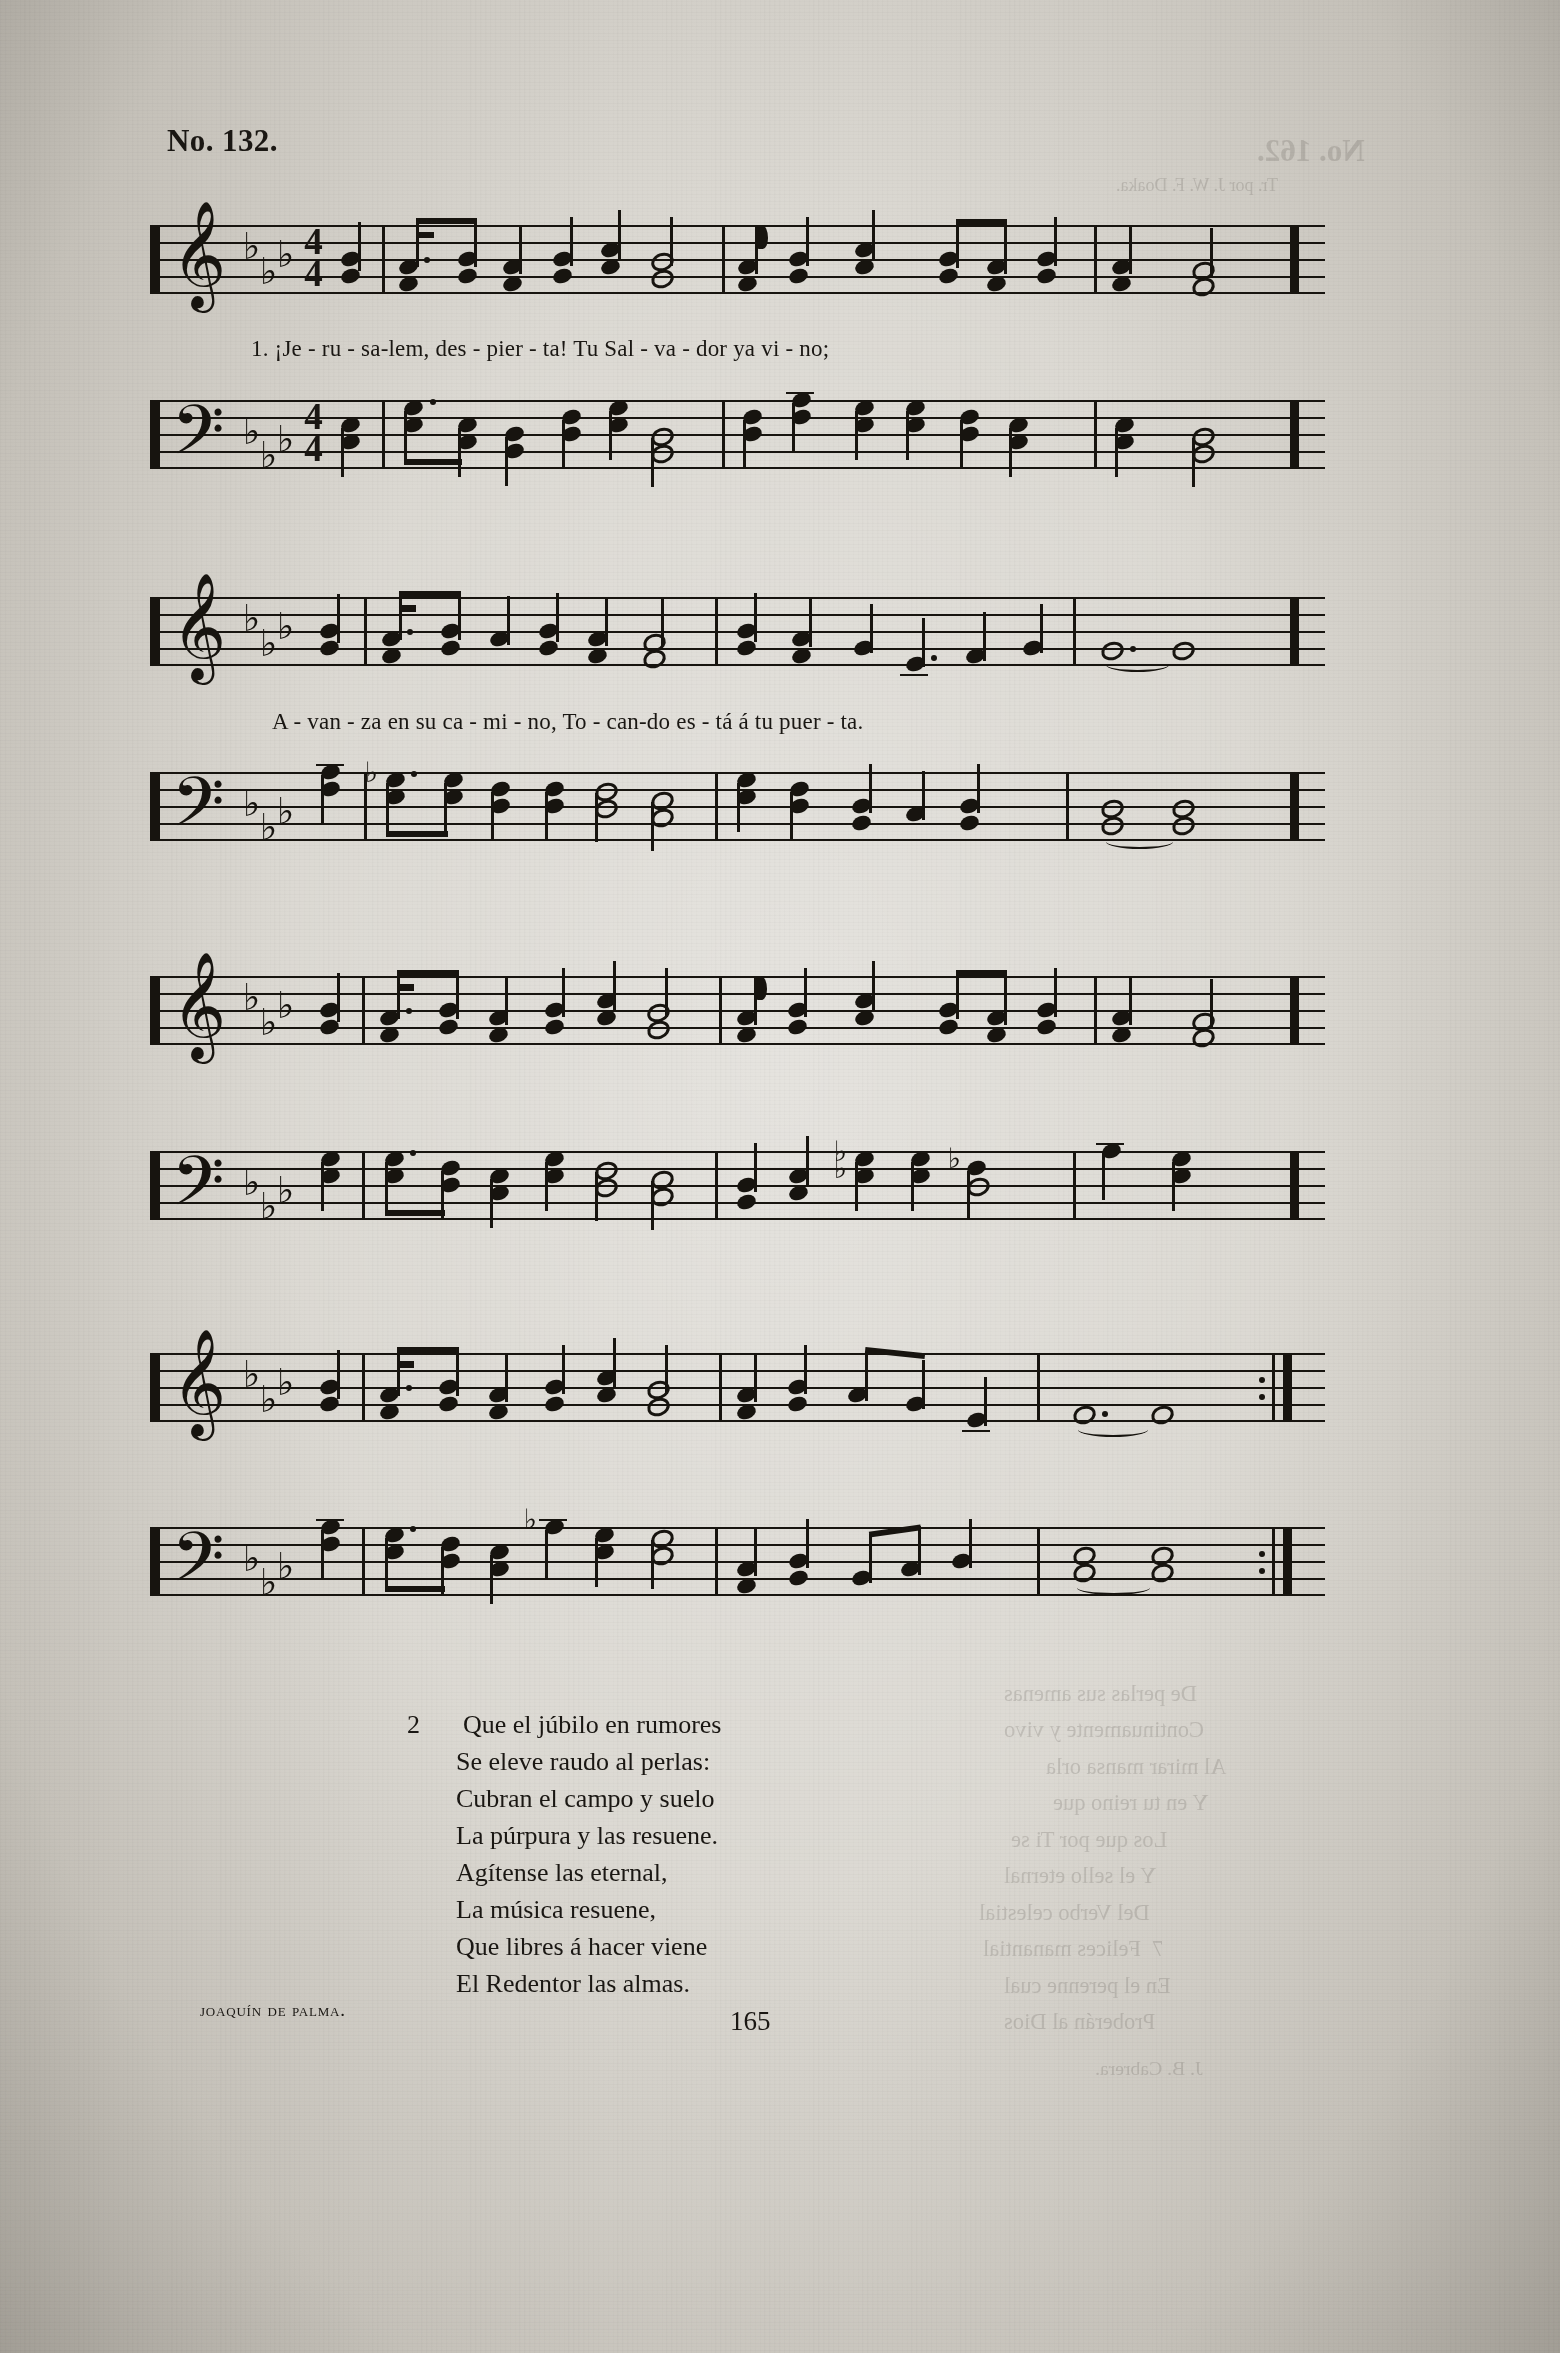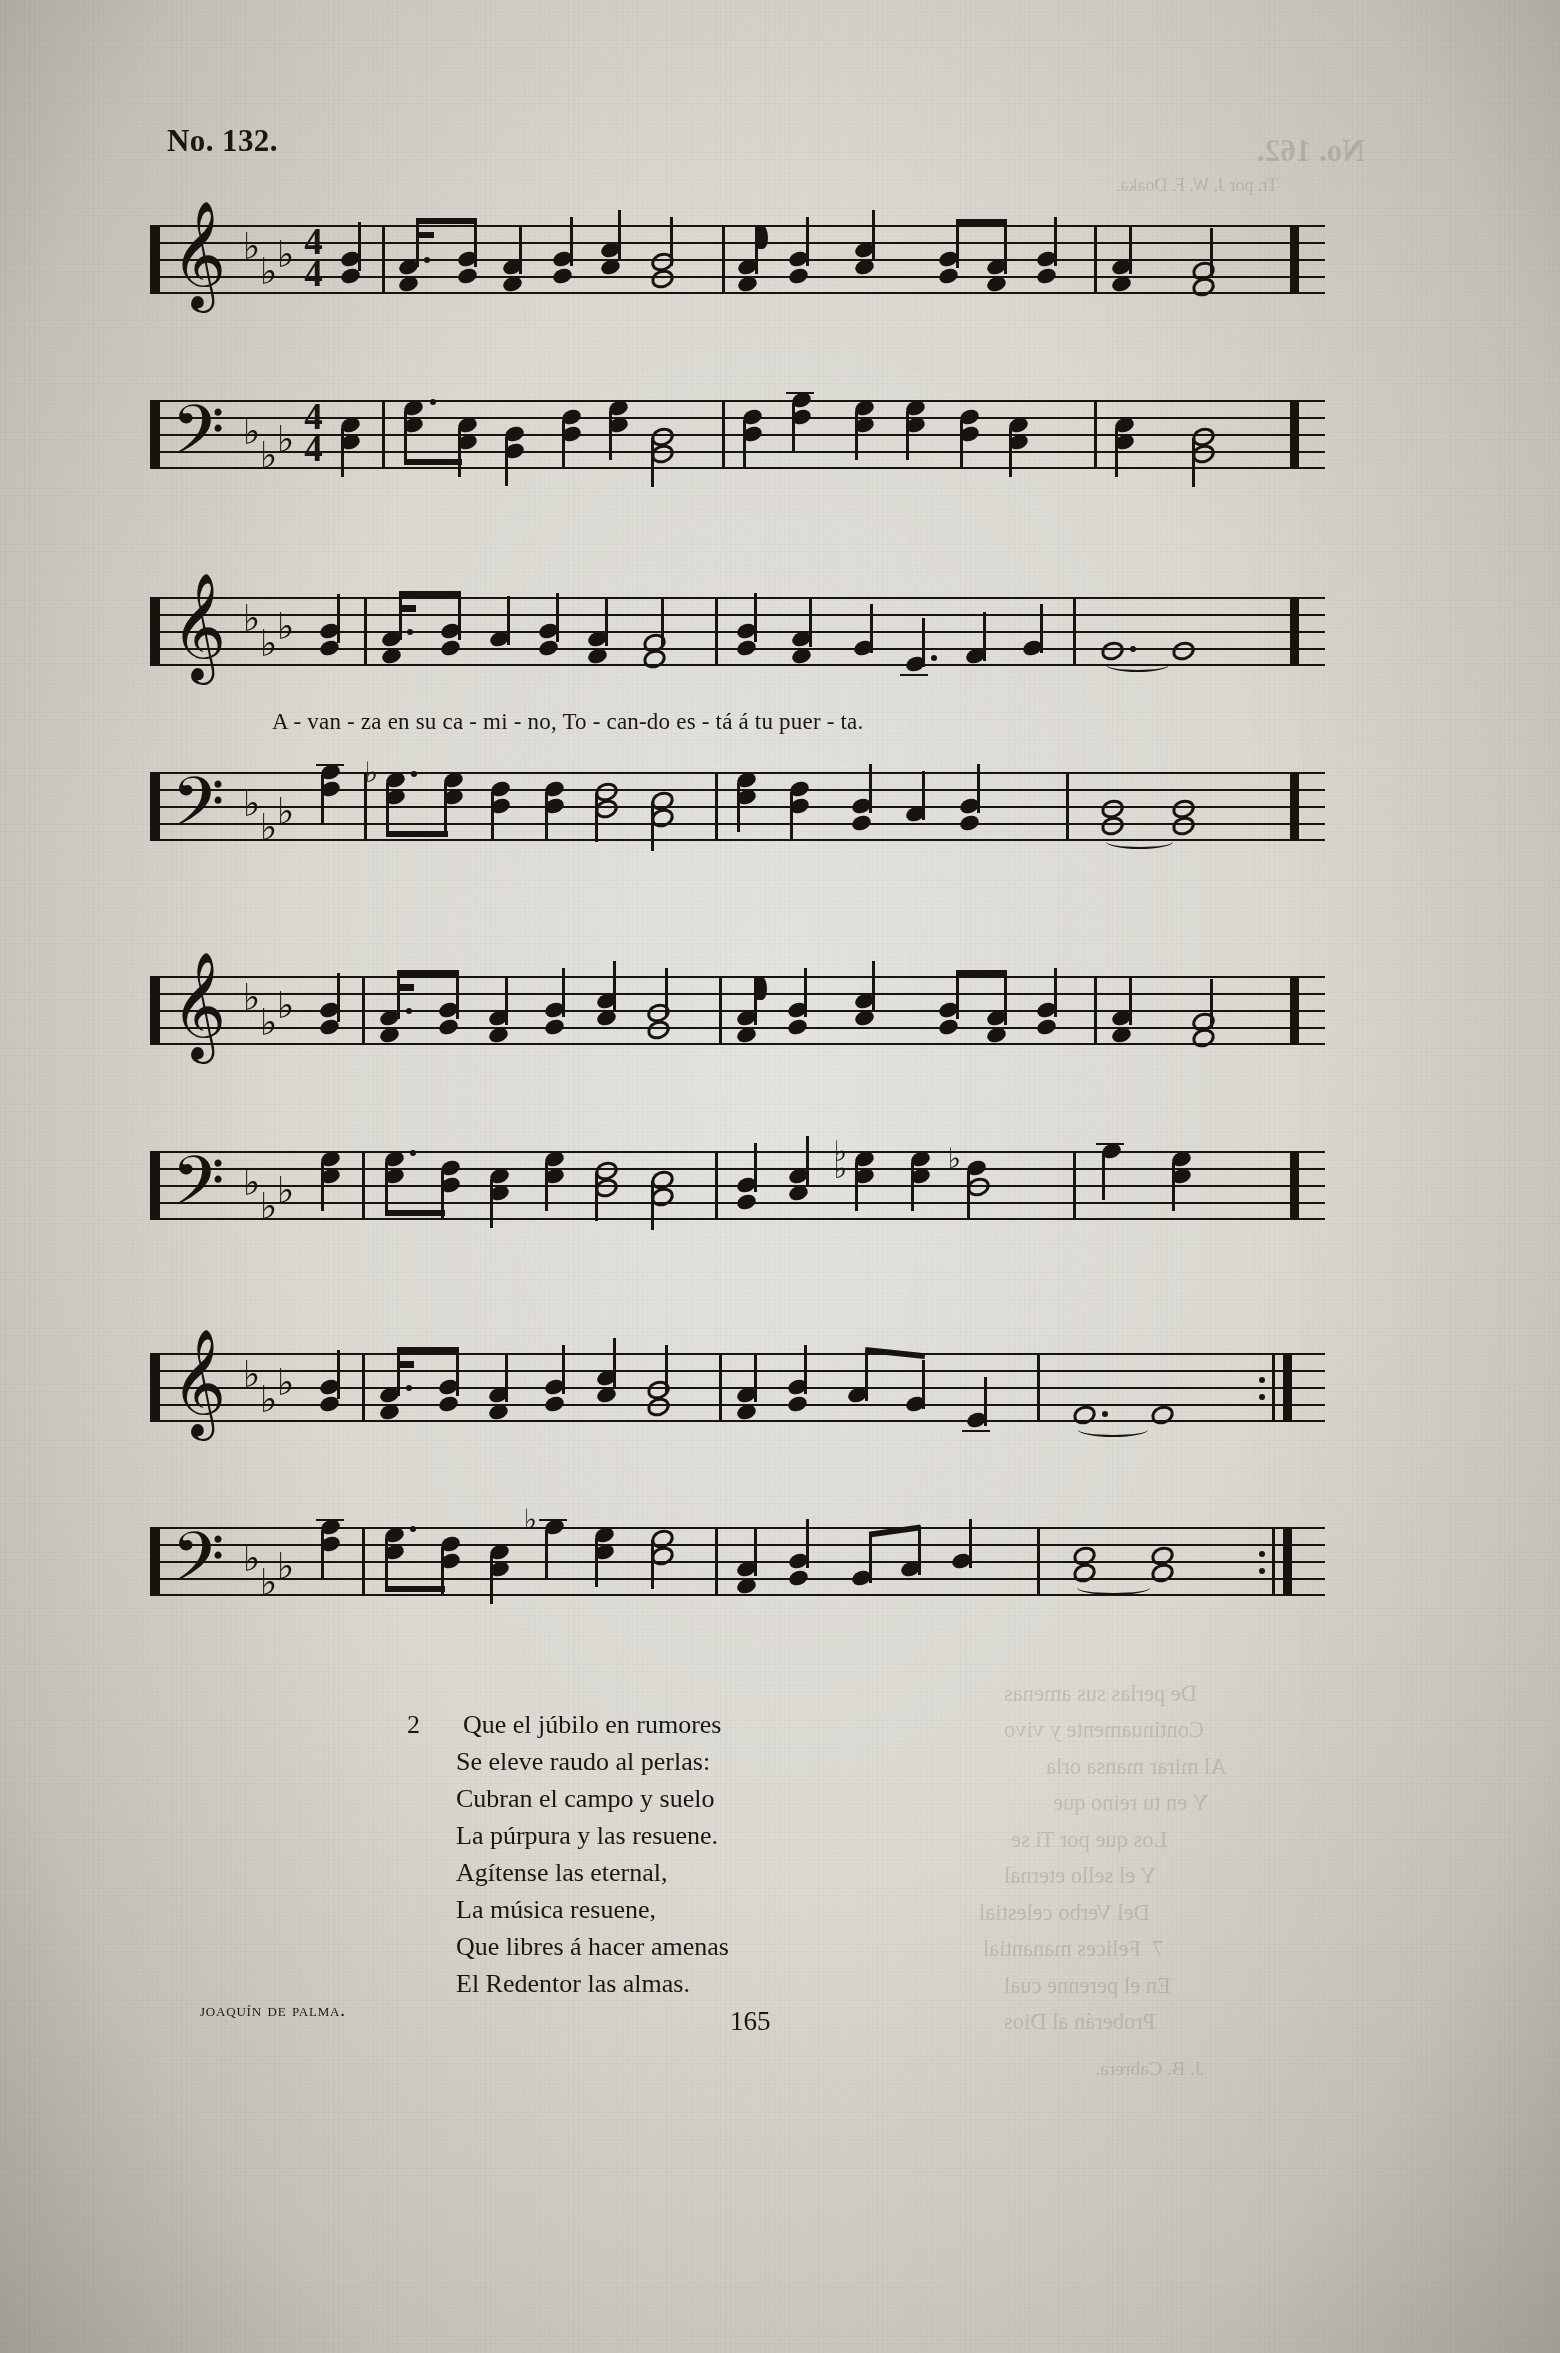--- a/index.html
+++ b/index.html
@@ -338,20 +338,21 @@
         <div class="stem" style="left:969px;top:0px;"></div>
 
         <div class="note hollow" style="left:1032px;top:37px;"></div>
         <div class="note hollow" style="left:1032px;top:53px;"></div>
         <div class="stem" style="left:1050px;top:2.8px;"></div>
 
         <div class="barline thick" style="left:1130px;"></div>
       </div>
     </div>
 
+    <div class="lyric-line" style="top:336px;padding-left:91px;">1. ¡Je - ru - sa-lem, des - pier - ta!    Tu  Sal - va - dor   ya    vi - no;</div>
 
     <div class="system" style="top:400px;">
       <div class="staff">
         <div class="line l0"></div>
         <div class="line l1"></div>
         <div class="line l2"></div>
         <div class="line l3"></div>
         <div class="line l4"></div>
 
         <div class="barline left-end" style="left:-9.8px;"></div>
@@ -940,21 +941,21 @@
     </div>
 
     <div class="verse">
       <div class="verse-num">2</div>
       <div>Que el júbilo en rumores</div>
       <div style="margin-left:-7px;">Se eleve raudo al perlas:</div>
       <div style="margin-left:-7px;">Cubran el campo y suelo</div>
       <div style="margin-left:-7px;">La púrpura y las resuene.</div>
       <div style="margin-left:-7px;">Agítense las eternal,</div>
       <div style="margin-left:-7px;">La música resuene,</div>
-      <div style="margin-left:-7px;">Que libres á hacer amenas</div>
+      <div style="margin-left:-7px;">Que libres á hacer viene</div>
       <div style="margin-left:-7px;">El Redentor las almas.</div>
     </div>
 
     <div class="author" style="font-variant: small-caps; text-transform: lowercase;">Joaquín de Palma.</div>
     <div class="page-number">165</div>
 
   </div>
 </div>
 
 

